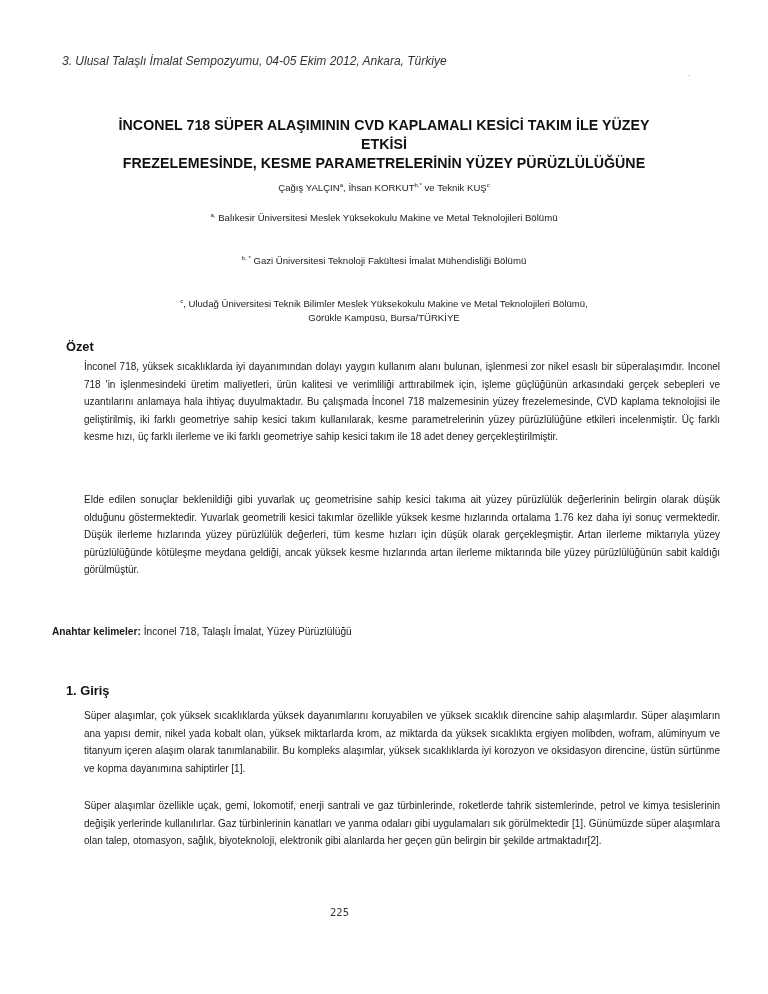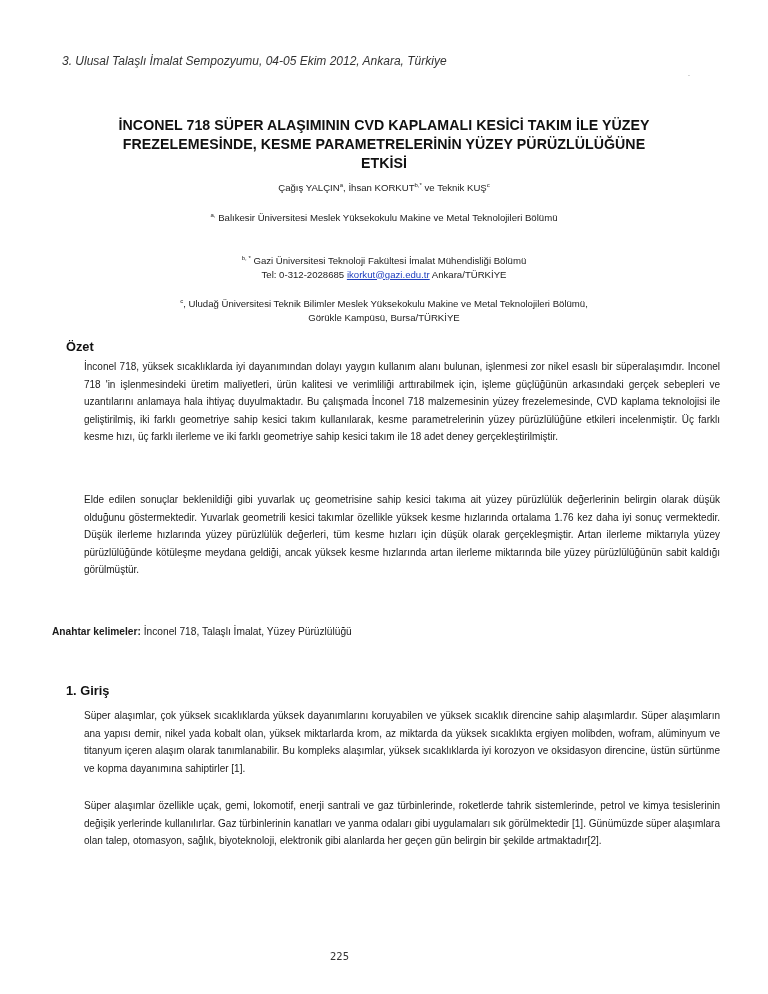--- a/index.html
+++ b/index.html
@@ -33,46 +33,45 @@
     .para {
       position: absolute; left: 84px; width: 636px;
       font-size: 10px; line-height: 17.6px; text-align: justify; color: #1a1a1a;
     }
     .keywords {
       position: absolute; left: 52px; top: 626px; font-size: 10.2px; color: #1a1a1a;
     }
     .keywords b { font-weight: bold; }
     .page-number {
       position: absolute; left: 0; width: 679px; top: 907px; text-align: center;
-      font-family: "DejaVu Sans", sans-serif; font-size: 10px; color: #333; margin-top: 44px;
+      font-family: "DejaVu Sans", sans-serif; font-size: 10px; color: #333;
     }
   </style>
 </head>
 <body>
 
 <div class="running-header">3. Ulusal Talaşlı İmalat Sempozyumu, 04-05 Ekim 2012, Ankara, Türkiye</div>
 <div class="header-dot">.</div>
 
 <div class="title">
   <div>İNCONEL 718 SÜPER ALAŞIMININ CVD KAPLAMALI KESİCİ TAKIM İLE YÜZEY</div>
+  <div>ETKİSİ</div>
   <div>FREZELEMESİNDE, KESME PARAMETRELERİNİN YÜZEY PÜRÜZLÜLÜĞÜNE</div>
-  <div>ETKİSİ</div>
 </div>
 
 <div class="authors">
   <span>Çağış YALÇIN</span><sup>a</sup><span>, </span><span>İhsan KORKUT</span><sup>b,*</sup><span> ve </span><span>Teknik KUŞ</span><sup>c</sup>
 </div>
 
 <div class="aff" style="top:211px;">
   <div><sup>a,</sup> <span>Balıkesir Üniversitesi Meslek Yüksekokulu Makine ve Metal Teknolojileri Bölümü</span></div>
 </div>
 
 <div class="aff" style="top:254px;">
   <div><sup>b, *</sup> <span>Gazi Üniversitesi Teknoloji Fakültesi İmalat Mühendisliği Bölümü</span></div>
-  <div><span>Tel: 0-312-2028685</span> <a>ikorkut@gazi.edu.tr</a> <span>Ankara/TÜRKİYE</span></div>
 </div>
 
 <div class="aff" style="top:297px;">
   <div><sup>c</sup><span>, Uludağ Üniversitesi Teknik Bilimler Meslek Yüksekokulu Makine ve Metal Teknolojileri Bölümü,</span></div>
   <div>Görükle Kampüsü, Bursa/TÜRKİYE</div>
 </div>
 
 <div class="section-heading" style="top:339px;">Özet</div>
 
 <p class="para" style="top:358px; margin:0;">İnconel 718, yüksek sıcaklıklarda iyi dayanımından dolayı yaygın kullanım alanı bulunan, işlenmesi zor nikel esaslı bir süperalaşımdır. Inconel 718 'in işlenmesindeki üretim maliyetleri, ürün kalitesi ve verimliliği arttırabilmek için, işleme güçlüğünün arkasındaki gerçek sebepleri ve uzantılarını anlamaya hala ihtiyaç duyulmaktadır. Bu çalışmada İnconel 718 malzemesinin yüzey frezelemesinde, CVD kaplama teknolojisi ile geliştirilmiş, iki farklı geometriye sahip kesici takım kullanılarak, kesme parametrelerinin yüzey pürüzlülüğüne etkileri incelenmiştir. Üç farklı kesme hızı, üç farklı ilerleme ve iki farklı geometriye sahip kesici takım ile 18 adet deney gerçekleştirilmiştir.</p>

